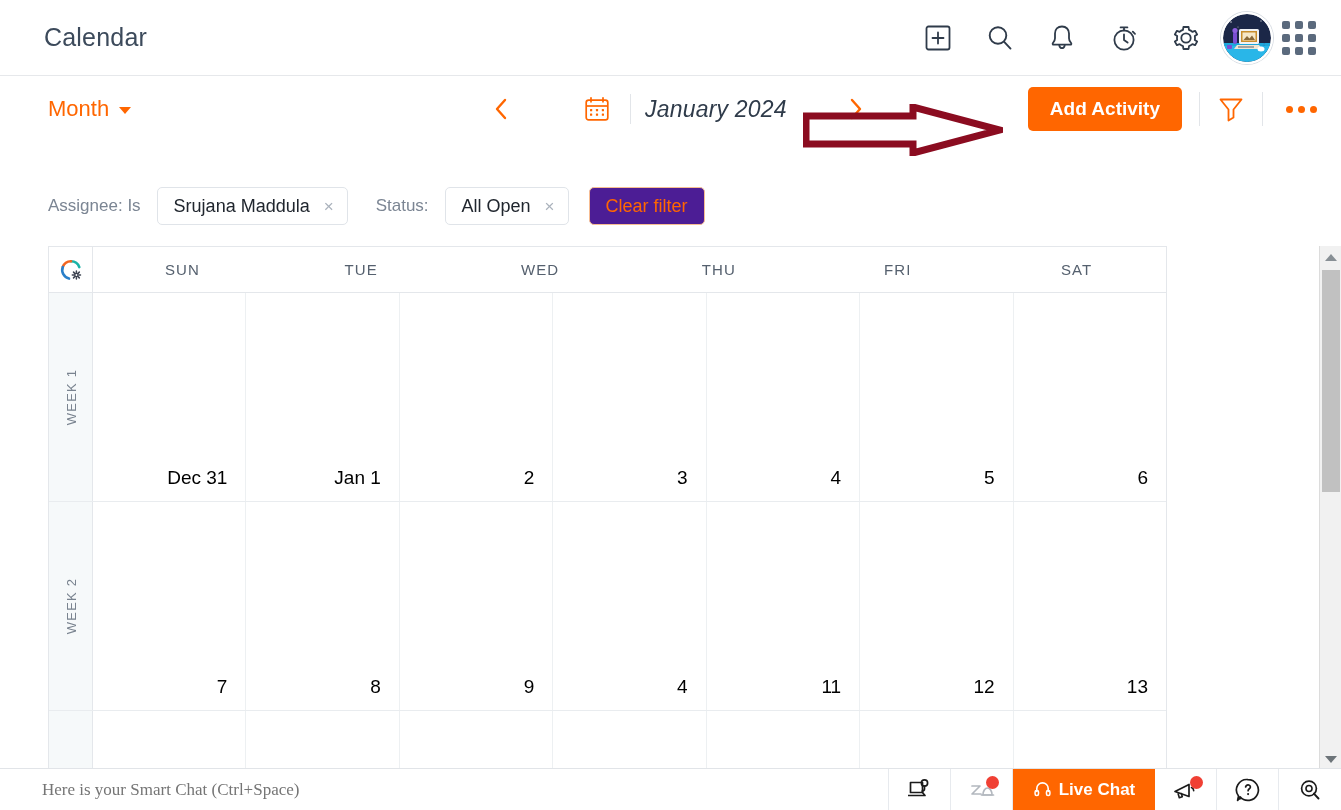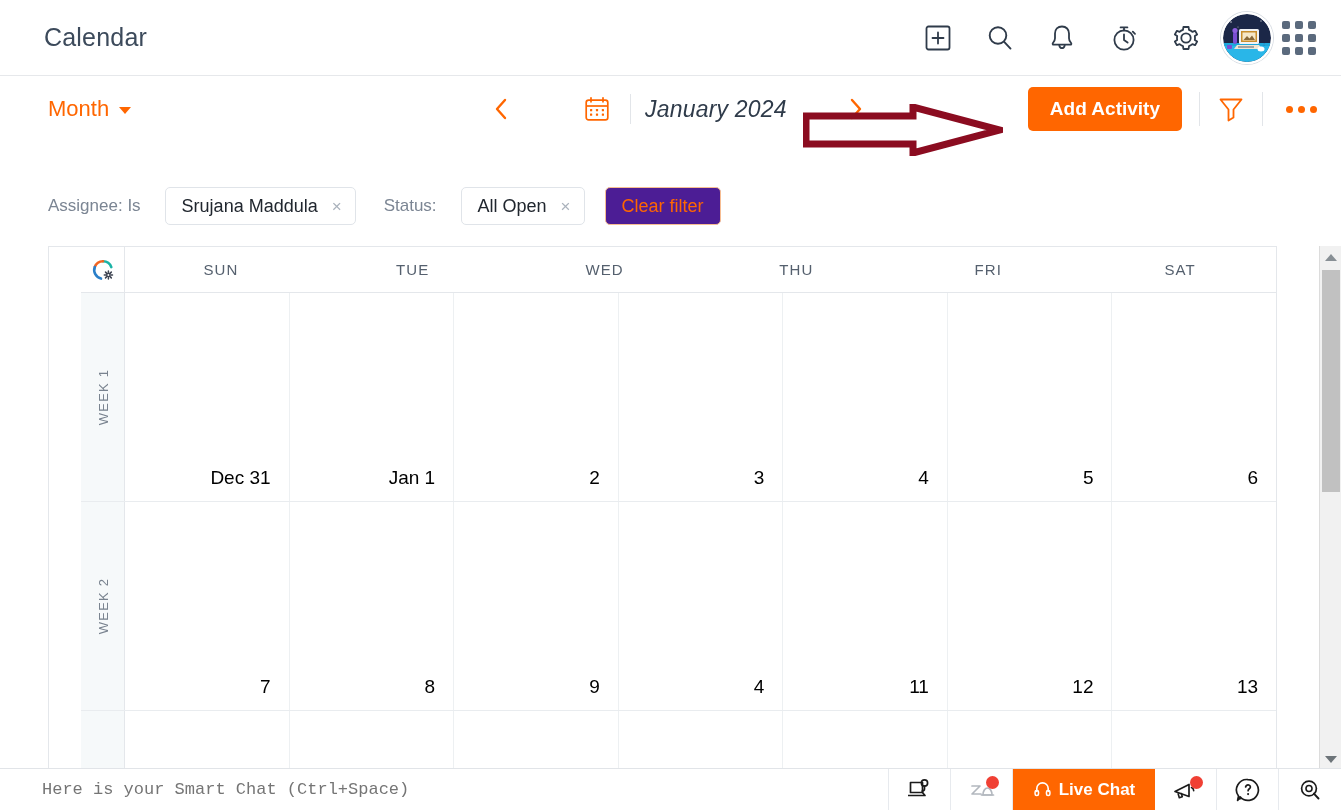--- a/index.html
+++ b/index.html
@@ -96,37 +96,37 @@
   .filterbar {
     position: absolute; left: 0; top: 176px; width: 1341px; height: 60px;
     display: flex; align-items: center;
   }
   .filter-label {
     color: #7b8593; font-size: 17px; white-space: nowrap;
   }
   .chip {
     display: inline-flex; align-items: center; gap: 14px;
     border: 1px solid #e0e4e9; border-radius: 5px; background: #fff;
-    height: 38px; padding: 0 13px 0 16px; margin-left: 24px;
+    height: 38px; padding: 0 13px 0 16px; margin-left: 16px;
     font-size: 18px; color: #20262e; white-space: nowrap; cursor: pointer;
   }
   .chip .x { color: #aab2bc; font-size: 17px; line-height: 1; }
   .clear-filter {
     border: 1px solid #f7bd92; border-radius: 5px; background: #4c1d95;
     color: #ff6600; font-size: 18px; height: 38px; padding: 8px 16px;
     margin-left: 20px; cursor: pointer; white-space: nowrap;
     font-family: "Liberation Sans", sans-serif;
   }
 
   
   .cal-wrap {
     position: absolute; left: 48px; top: 246px;
-    width: 1229px; height: 524px;
+    width: 1119px; height: 524px;
     border: 1px solid #e4e7eb; border-bottom: none;
-    background: #fff; overflow: hidden; padding-left: 32px;
+    background: #fff; overflow: hidden;
   }
   .cal-head {
     display: flex; height: 46px; border-bottom: 1px solid #e4e7eb; background:#fff;
   }
   .corner-cell {
     width: 44px; flex: 0 0 44px; border-right: 1px solid #e4e7eb;
     display:flex; align-items:center; justify-content:center; cursor:pointer;
   }
   .dow {
     flex: 1 1 0; display: flex; align-items: center; justify-content: center;
@@ -181,21 +181,21 @@
     background: #fff; border-top: 1px solid #e1e4e8;
     display: flex; align-items: stretch;
   }
   .smart-chat {
     flex: 1 1 auto; display: flex; align-items: center;
     border-right: 1px solid #e7eaee;
   }
   .smart-chat-input {
     border: none; outline: none; background: transparent;
     font-size: 17px; color: #aab0b8; width: 100%;
-    padding-left: 42px; font-family: Liberation Mono, monospace;
+    padding-left: 42px; font-family: Liberation Serif, serif;
   }
   .bb-cell {
     width: 62px; flex: 0 0 62px; display:flex; align-items:center; justify-content:center;
     border-right: 1px solid #e7eaee; position: relative; cursor: pointer;
   }
   .bb-cell:last-child { border-right: none; }
   .live-chat {
     flex: 0 0 142px; width: 142px; background: #ff6600; color: #fff;
     display: flex; align-items: center; justify-content: center; gap: 7px;
     font-size: 17px; font-weight: bold; cursor: pointer; white-space: nowrap;

